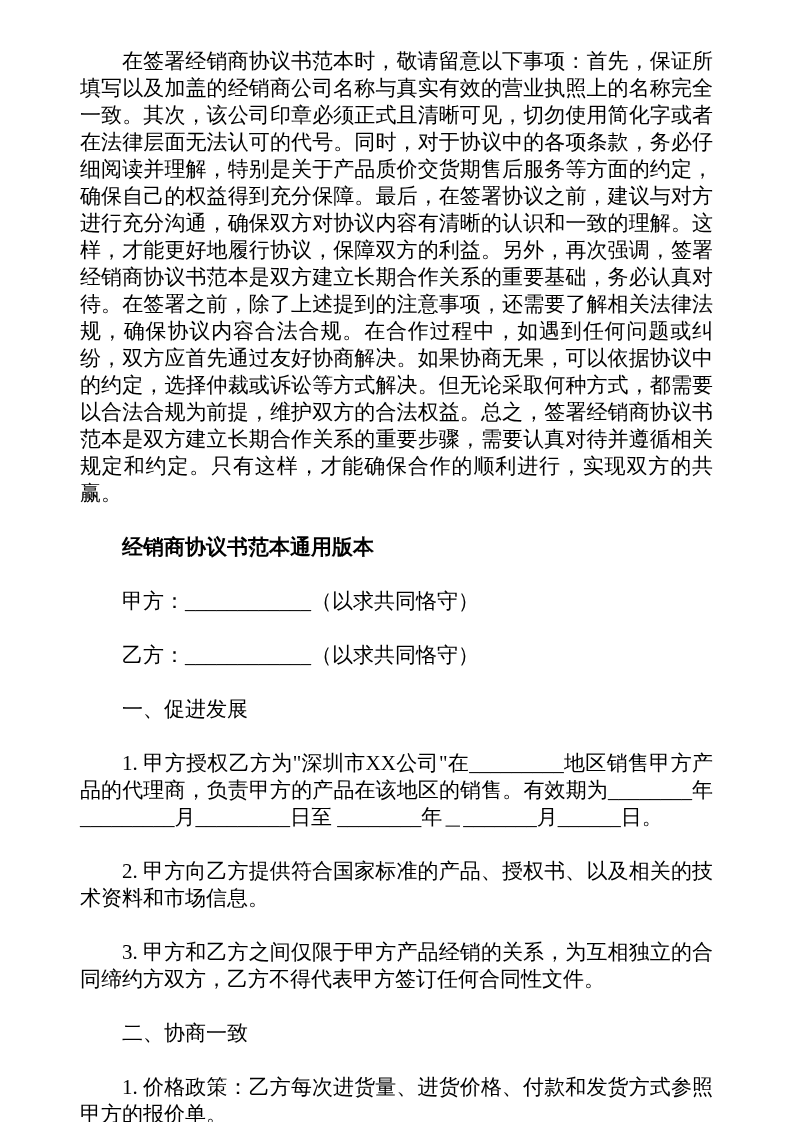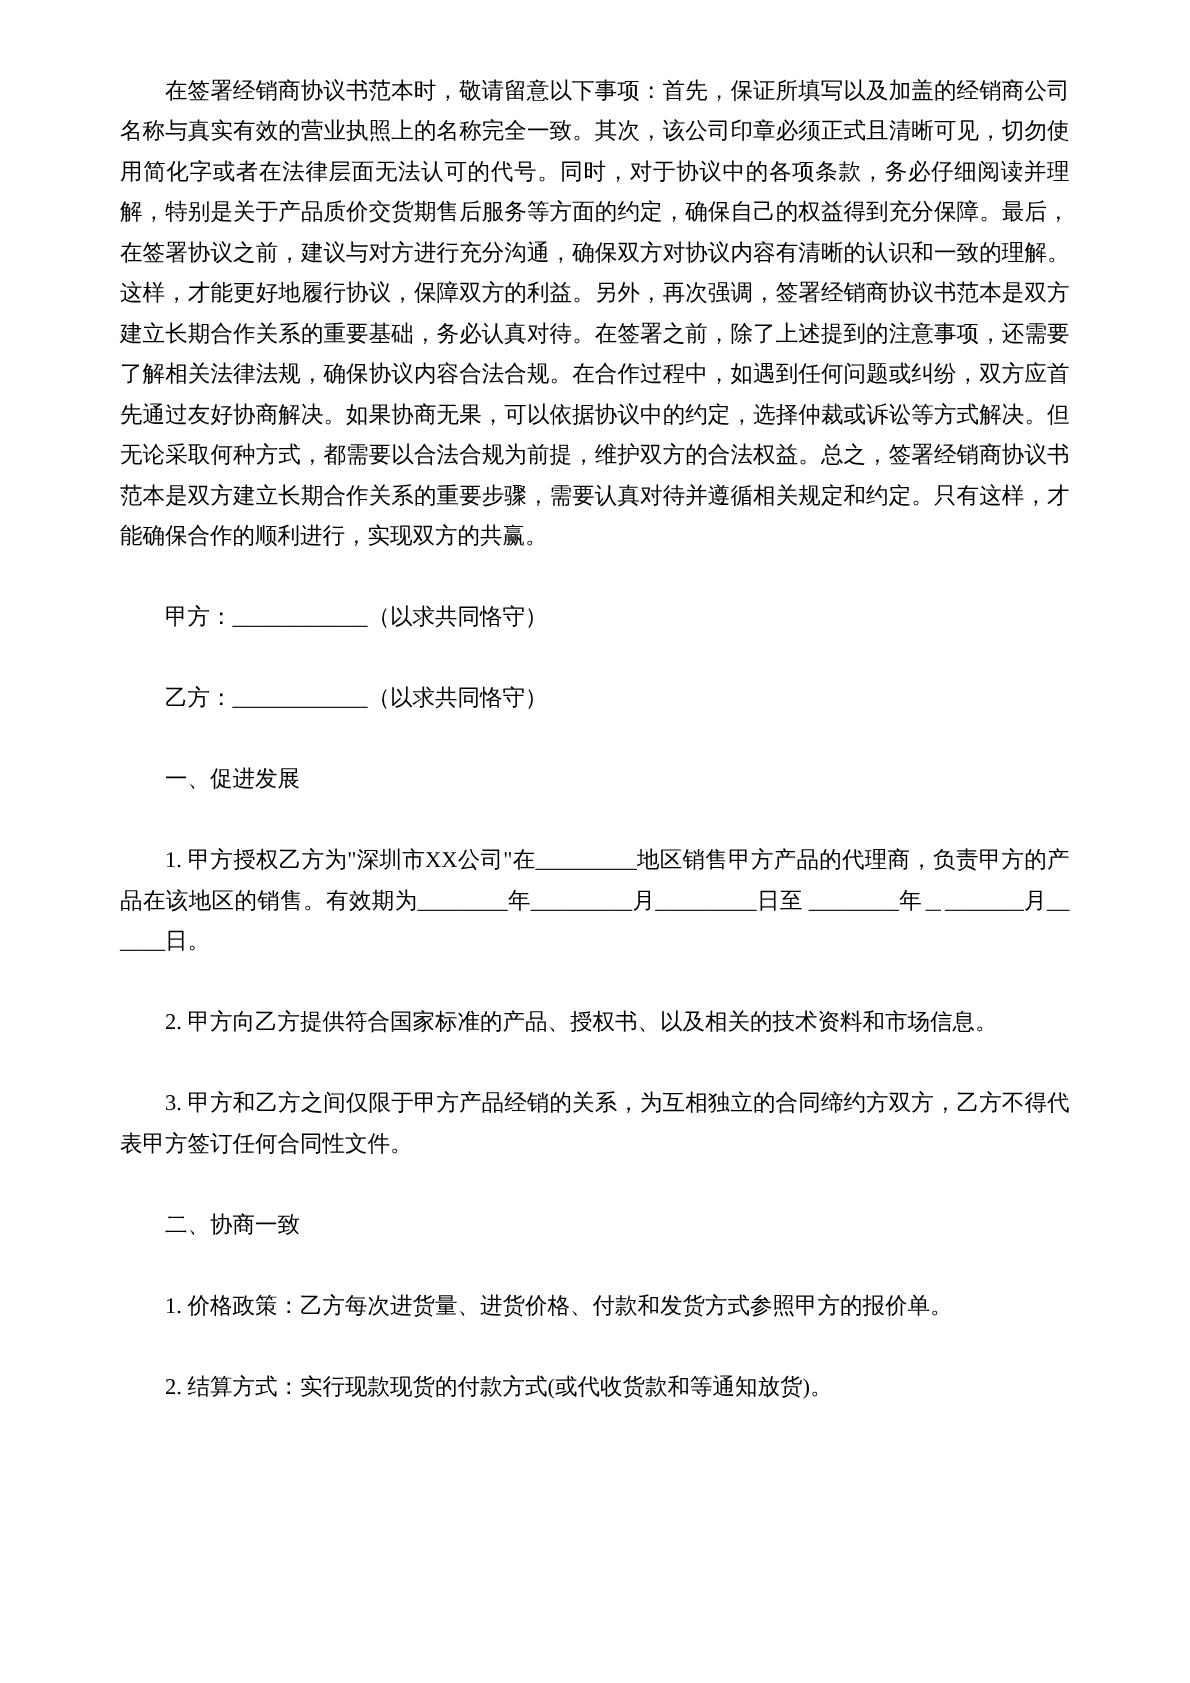--- a/index.html
+++ b/index.html
@@ -16,40 +16,41 @@
     color: #000000;
     font-family: "Liberation Serif", "DejaVu Serif", serif;
     font-size: 15px;
     line-height: 27px;
   }
   .para {
     margin: 0 0 27px 0;
     text-align: justify;
     text-justify: inter-ideograph;
     word-break: break-all;
-    font-size: 15px;
+    font-size: 21px;
     font-weight: normal;
   }
   .indent {
     text-indent: 2em;
   }
   .doc-title {
     font-weight: bold;
   }
   .section-heading {
     font-weight: normal;
   }
 </style>
 </head>
 <body>
 
 <div class="page">
 
   <p class="para indent">在签署经销商协议书范本时，敬请留意以下事项：首先，保证所填写以及加盖的经销商公司名称与真实有效的营业执照上的名称完全一致。其次，该公司印章必须正式且清晰可见，切勿使用简化字或者在法律层面无法认可的代号。同时，对于协议中的各项条款，务必仔细阅读并理解，特别是关于产品质价交货期售后服务等方面的约定，确保自己的权益得到充分保障。最后，在签署协议之前，建议与对方进行充分沟通，确保双方对协议内容有清晰的认识和一致的理解。这样，才能更好地履行协议，保障双方的利益。另外，再次强调，签署经销商协议书范本是双方建立长期合作关系的重要基础，务必认真对待。在签署之前，除了上述提到的注意事项，还需要了解相关法律法规，确保协议内容合法合规。在合作过程中，如遇到任何问题或纠纷，双方应首先通过友好协商解决。如果协商无果，可以依据协议中的约定，选择仲裁或诉讼等方式解决。但无论采取何种方式，都需要以合法合规为前提，维护双方的合法权益。总之，签署经销商协议书范本是双方建立长期合作关系的重要步骤，需要认真对待并遵循相关规定和约定。只有这样，才能确保合作的顺利进行，实现双方的共赢。</p>
 
+  <h1 class="para indent doc-title">经销商协议书范本通用版本</h1>
 
   <p class="para indent">甲方：____________（以求共同恪守）</p>
 
   <p class="para indent">乙方：____________（以求共同恪守）</p>
 
 
   <h2 class="para indent section-heading">一、促进发展</h2>
 
   <p class="para indent">1. 甲方授权乙方为"深圳市XX公司"在_________地区销售甲方产品的代理商，负责甲方的产品在该地区的销售。有效期为________年_________月_________日至 ________年＿_______月______日。</p>
 

